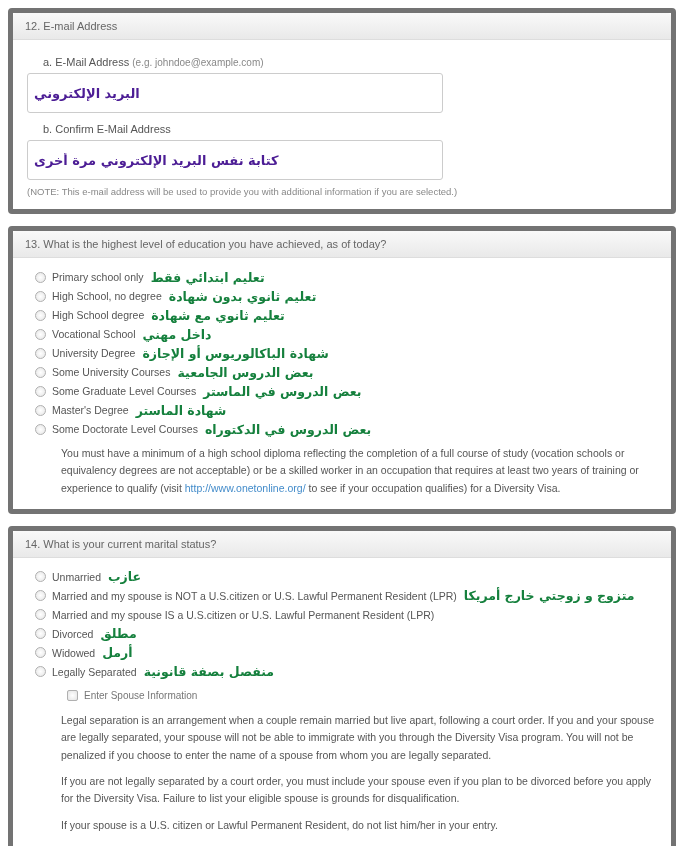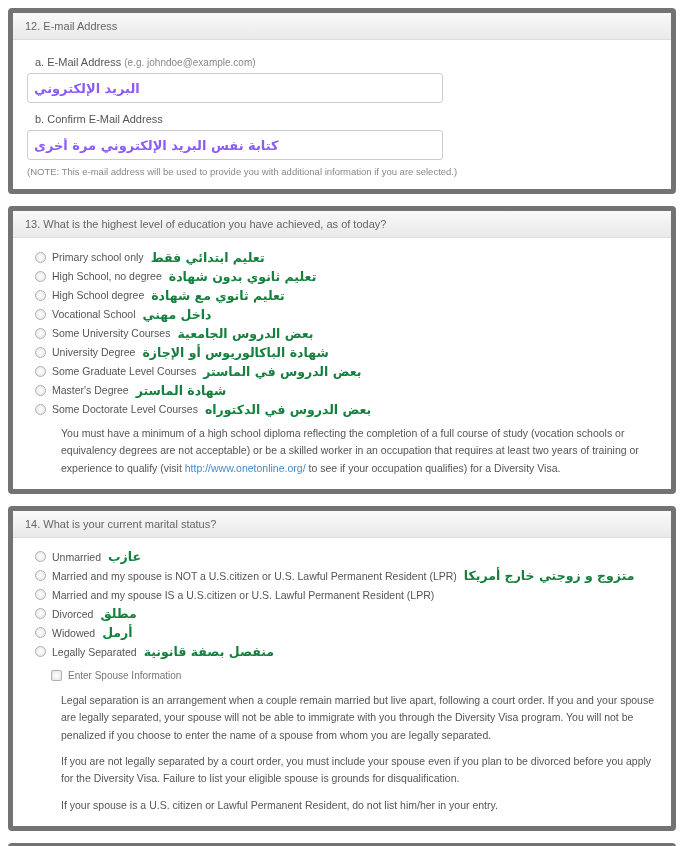--- a/index.html
+++ b/index.html
@@ -24,29 +24,29 @@
     background: linear-gradient(#f9f9f9, #e9e9e9);
     border-bottom: 1px solid #ddd;
     border-radius: 4px 4px 0 0;
     padding: 7px 12px;
     font-size: 11px;
     color: #666;
   }
   .panel-body { padding: 12px 14px; }
 
   
-  .field-label { font-size: 11px; color: #555; margin: 4px 0 5px 8px; }
+  .field-label { font-size: 11px; color: #555; margin: 4px 0 5px 16px; }
   .field-label .hint { font-size: 10px; color: #888; }
   .text-input {
     display: block;
-    width: 416px; height: 30px;
+    width: 416px; height: 40px;
     border: 1px solid #ccc; border-radius: 3px;
     padding: 1px 6px;
     font-family: "DejaVu Sans", sans-serif;
-    font-size: 13px; font-weight: bold; color: #8b5cf6;
+    font-size: 13px; font-weight: bold; color: #4c1d95;
     background: #fff;
     outline: none;
   }
   .note-text { font-size: 9.5px; color: #888; margin-top: 6px; }
 
   
   .option-row {
     display: flex; align-items: center;
     margin: 0 0 5px 8px;
     height: 14px;
@@ -67,21 +67,21 @@
     white-space: nowrap;
   }
   .arabic {
     font-family: "DejaVu Sans", sans-serif;
     color: #15803d; font-weight: bold;
     font-size: 12.5px;
     margin-left: 7px;
     white-space: nowrap;
     direction: rtl;
   }
-  .spouse-row { margin: 10px 0 4px 24px; }
+  .spouse-row { margin: 10px 0 4px 40px; }
   .spouse-row .option-label { font-weight: normal; color: #777; font-size: 10px; }
 
   
   .para {
     font-size: 10.5px; color: #555;
     line-height: 1.65;
     margin-top: 9px;
     margin-left: 34px;
   }
   .para a { color: #428bca; text-decoration: none; }
@@ -126,27 +126,27 @@
         <span class="option-label">High School degree</span>
         <span class="arabic">تعليم ثانوي مع شهادة</span>
       </div>
       <div class="option-row">
         <span class="radio"></span>
         <span class="option-label">Vocational School</span>
         <span class="arabic">داخل مهني</span>
       </div>
       <div class="option-row">
         <span class="radio"></span>
+        <span class="option-label">University Degree</span>
+        <span class="arabic">شهادة الباكالوريوس أو الإجازة</span>
+      </div>
+      <div class="option-row">
+        <span class="radio"></span>
         <span class="option-label">Some University Courses</span>
         <span class="arabic">بعض الدروس الجامعية</span>
-      </div>
-      <div class="option-row">
-        <span class="radio"></span>
-        <span class="option-label">University Degree</span>
-        <span class="arabic">شهادة الباكالوريوس أو الإجازة</span>
       </div>
       <div class="option-row">
         <span class="radio"></span>
         <span class="option-label">Some Graduate Level Courses</span>
         <span class="arabic">بعض الدروس في الماستر</span>
       </div>
       <div class="option-row">
         <span class="radio"></span>
         <span class="option-label">Master's Degree</span>
         <span class="arabic">شهادة الماستر</span>

